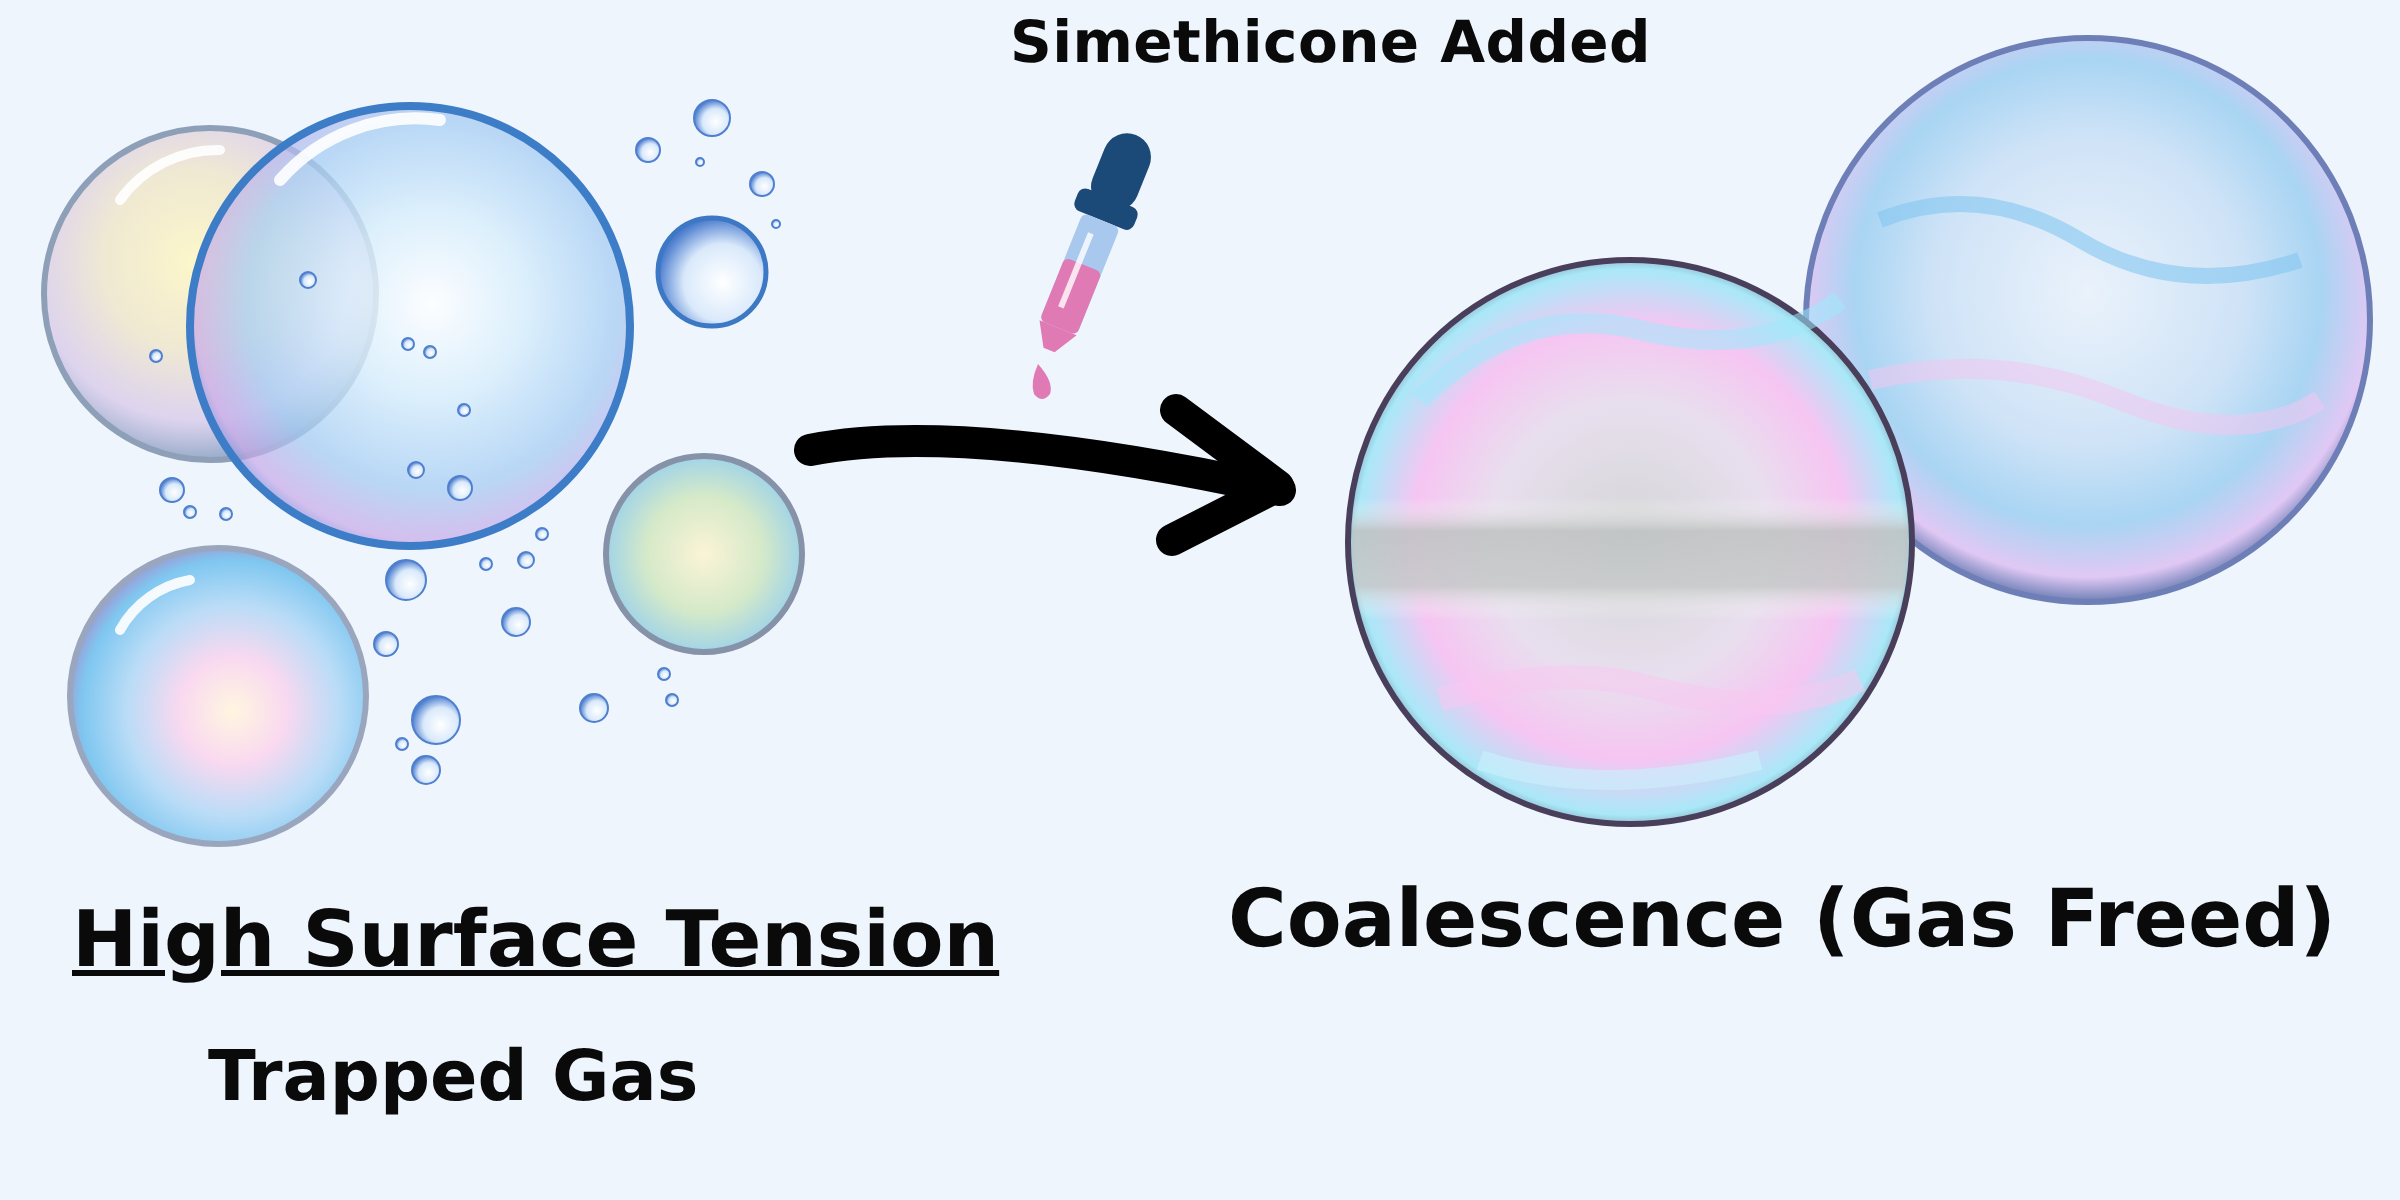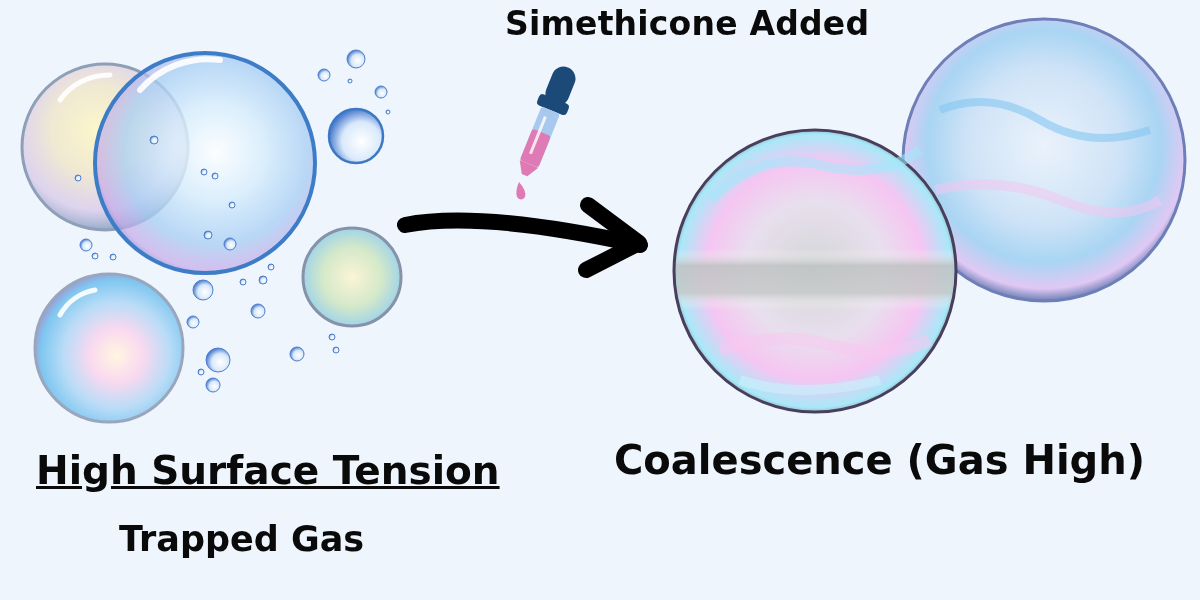--- a/index.html
+++ b/index.html
@@ -6,23 +6,23 @@
   body {
     width:1200px; height:600px; overflow:hidden;
     background:#eef5fd;
     font-family:"DejaVu Sans", sans-serif;
     position:relative;
   }
   .label {
     position:absolute; color:#0a0a0a; font-weight:bold; white-space:nowrap;
     font-family:"DejaVu Sans", sans-serif;
   }
-  #title-top { left:505px; top:4px; font-size:33px; letter-spacing:0.2px; }
+  #title-top { left:505px; top:4px; font-size:29px; letter-spacing:0.2px; }
   #label-left-1 { left:36px; top:448px; font-size:39px;text-decoration:underline; }
-  #label-left-2 { left:119px; top:519px; font-size:35px; }
+  #label-left-2 { left:104px; top:519px; font-size:35px; }
   #label-right { left:614px; top:437px; font-size:40px; }
   svg.art { position:absolute; left:0; top:0; }
 </style>
 </head>
 <body>
 
 <div>
 
 <svg class="art" width="1200" height="600" viewBox="0 0 1200 600" xmlns="http://www.w3.org/2000/svg">
   <defs>
@@ -148,15 +148,15 @@
     <circle cx="815" cy="271" r="139" fill="url(#gFrontBand)"></circle>
     <path d="M 710 200 Q 760 150 820 165 Q 880 180 920 150" stroke="#9ee9fb" stroke-width="10" fill="none" opacity="0.55"></path>
     <path d="M 720 350 Q 780 330 830 345 Q 890 360 930 340" stroke="#f7c9f1" stroke-width="12" fill="none" opacity="0.55"></path>
     <path d="M 740 380 Q 800 400 880 380" stroke="#c9f2fb" stroke-width="10" fill="none" opacity="0.6"></path>
   </g>
 </svg>
 
 <div id="title-top" class="label">Simethicone Added</div>
 <div id="label-left-1" class="label">High Surface Tension</div>
 <div id="label-left-2" class="label">Trapped Gas</div>
-<div id="label-right" class="label">Coalescence (Gas High)</div>
+<div id="label-right" class="label">Coalescence (Gas Freed)</div>
 
 </div>
 
 </body></html>

